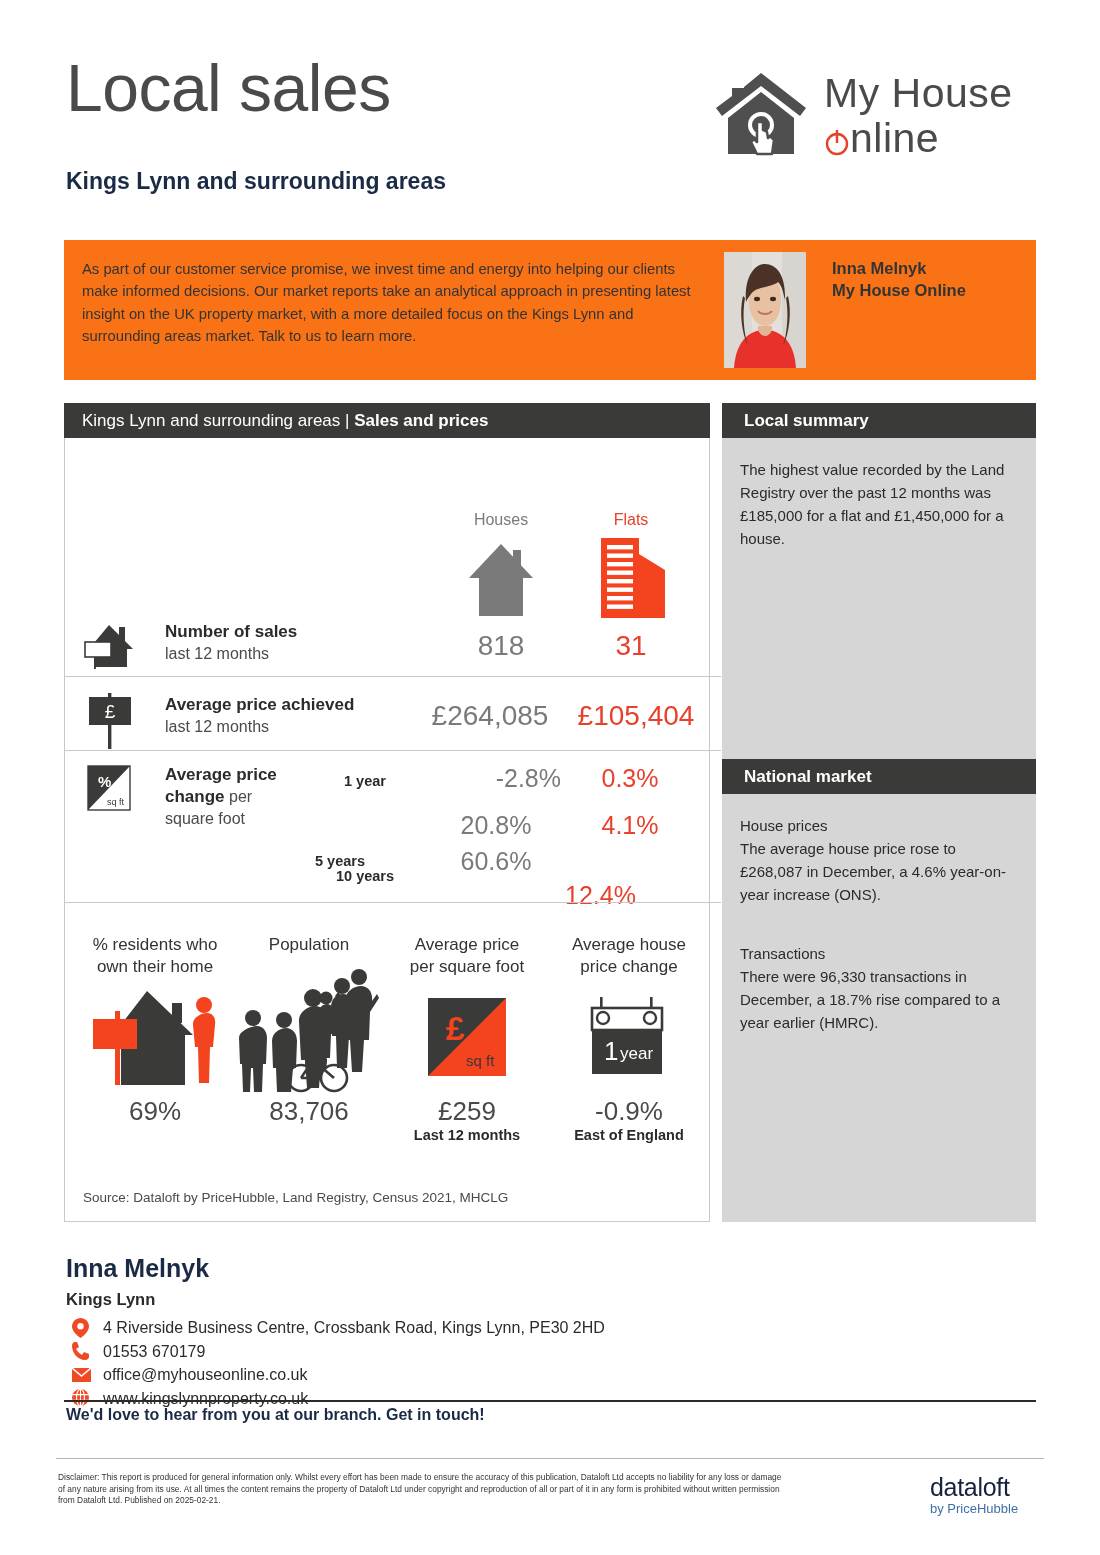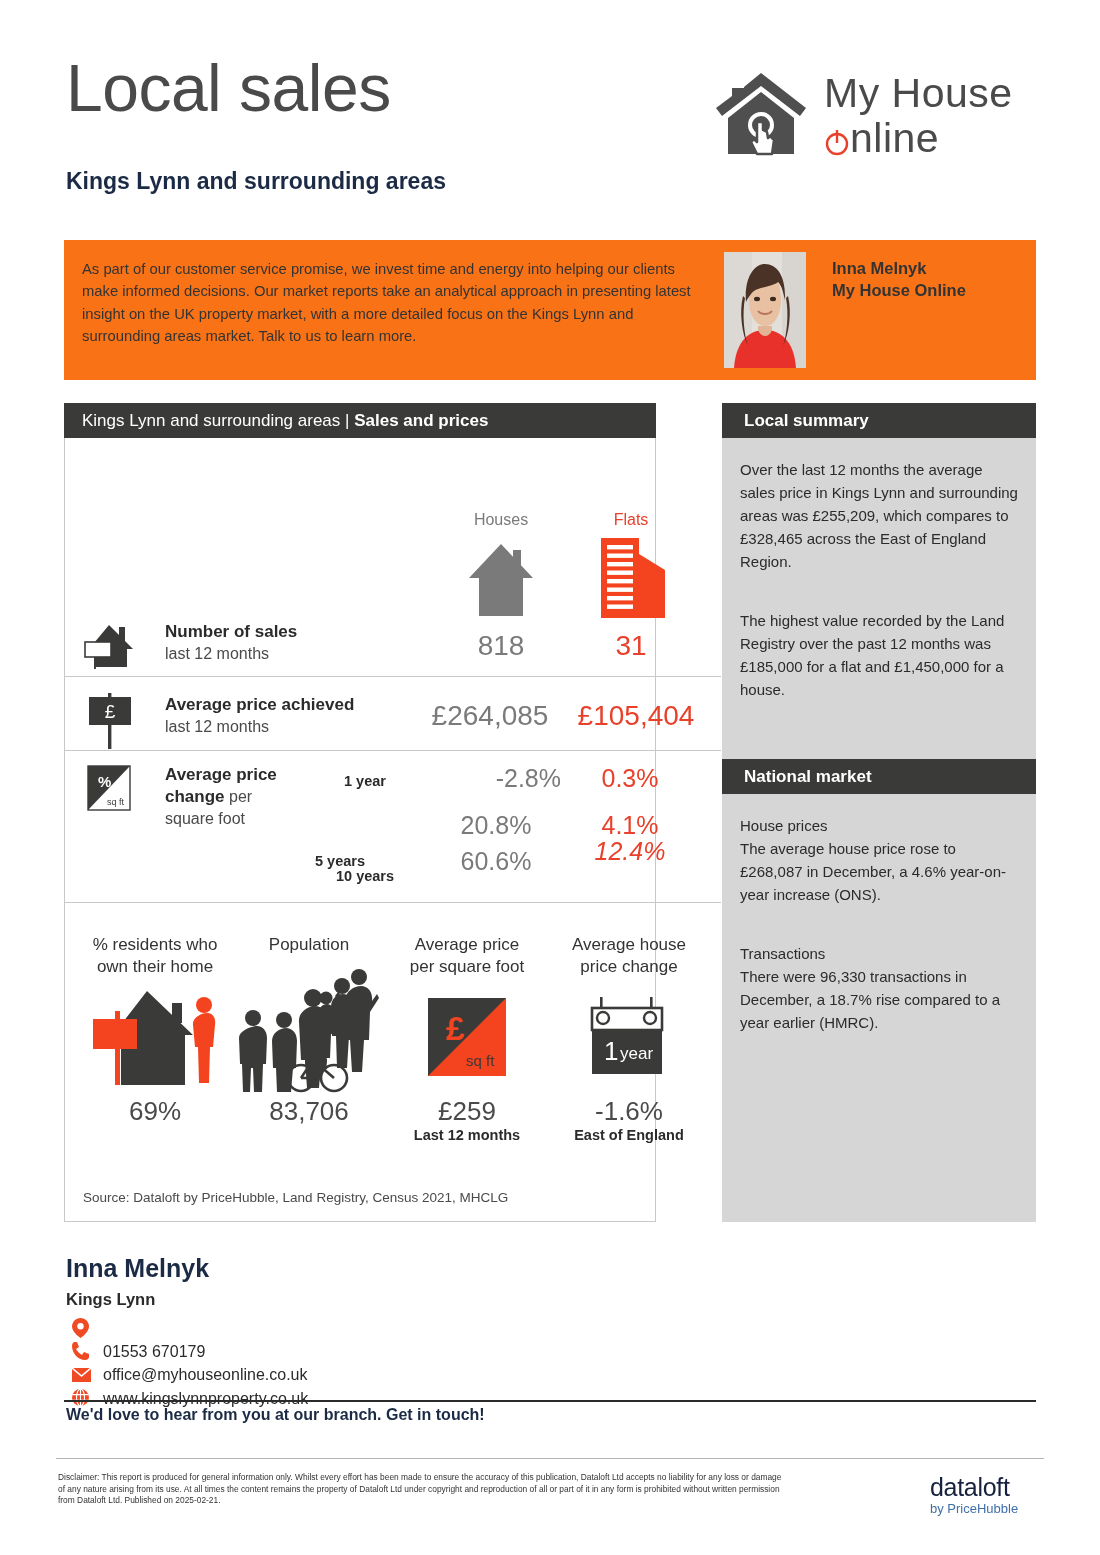--- a/index.html
+++ b/index.html
@@ -47,21 +47,21 @@
     position: absolute; left: 660px; top: 12px; width: 82px; height: 116px;
     overflow: hidden; background: #cfcfcf;
   }
   .agent-name {
     position: absolute; left: 768px; top: 17px;
     font-size: 16.5px; font-weight: bold; color: #333; line-height: 22px;
   }
 
   
   .panel { position: absolute; left: 64px; top: 403px; width: 972px; height: 819px; }
-  .panel-left { position: absolute; left: 0; top: 0; width: 592px; height: 819px; }
+  .panel-left { position: absolute; left: 0; top: 0; width: 646px; height: 819px; }
   .panel-right { position: absolute; left: 658px; top: 0; width: 314px; height: 819px; }
 
   .bar-dark {
     background: #3a3a38; color: #ffffff;
     font-size: 17px; height: 35px; line-height: 35px; padding-left: 18px;
   }
   .bar-dark .b { font-weight: bold; }
   .left-body { border: 1px solid #c8c8c8; border-top: none; height: 784px; position: relative; background: #fff; }
 
   .rowsep { position: absolute; left: 0; width: 656px; height: 1px; background: #c8c8c8; }
@@ -256,21 +256,21 @@
         <div class="period" style="left:250px; top:335px; width:100px; text-align:center;">1 year</div>
         <div class="period" style="left:250px; top:382px; width:100px; text-align:left;margin-top:33px;">5 years</div>
         <div class="period" style="left:250px; top:430px; width:100px; text-align:center;">10 years</div>
 
         <div class="pct pct-h" style="left:366px; top:326px; width:130px; text-align:right;">-2.8%</div>
         <div class="pct pct-h" style="left:366px; top:373px; width:130px; text-align:center;">20.8%</div>
         <div class="pct pct-h" style="left:366px; top:409px; width:130px; text-align:center;">60.6%</div>
 
         <div class="pct pct-f" style="left:500px; top:326px; width:130px; text-align:center;">0.3%</div>
         <div class="pct pct-f" style="left:500px; top:373px; width:130px; text-align:center;">4.1%</div>
-        <div class="pct pct-f" style="left:500px; top:399px; width:130px; text-align:center;font-style:italic;">12.4%</div>
+        <div class="pct pct-f" style="left:500px; top:443px; width:130px; text-align:left;">12.4%</div>
 
         <div class="rowsep" style="top:464px;"></div>
 
         <div class="stat" style="left:10px; top:496px;">
           <div class="stat-title">% residents who</div>
           <div class="stat-title">own their home</div>
           <div style="height:118px; display:flex; align-items:center; justify-content:center;">
             <svg width="132" height="104" viewBox="0 0 132 104">
               <path d="M58 6 L104 50 L96 50 L96 100 L32 100 L32 50 L24 50 Z" fill="#3a3a38"></path>
               <rect x="83" y="18" width="10" height="20" fill="#3a3a38"></rect>
@@ -339,32 +339,31 @@
               <rect x="14" y="1" width="2.6" height="16" fill="#3a3a38"></rect>
               <rect x="64" y="1" width="2.6" height="16" fill="#3a3a38"></rect>
               <rect x="6" y="12" width="70" height="22" fill="#ffffff" stroke="#3a3a38" stroke-width="2.6"></rect>
               <rect x="6" y="34" width="70" height="44" fill="#3a3a38"></rect>
               <circle cx="17" cy="22" r="6" fill="none" stroke="#3a3a38" stroke-width="2.4"></circle>
               <circle cx="64" cy="22" r="6" fill="none" stroke="#3a3a38" stroke-width="2.4"></circle>
               <text x="18" y="64" font-family="Liberation Sans, sans-serif" font-size="26" fill="#ffffff">1</text>
               <text x="34" y="63" font-family="Liberation Sans, sans-serif" font-size="17" fill="#ffffff">year</text>
             </svg>
           </div>
-          <div class="stat-val">-1.6%</div>
+          <div class="stat-val">-0.9%</div>
           <div class="stat-sub">East of England</div>
         </div>
 
         <div class="source">Source: Dataloft by PriceHubble, Land Registry, Census 2021, MHCLG</div>
       </div>
     </div>
 
     <div class="panel-right">
       <div class="bar-dark" style="padding-left:22px;"><span class="b">Local summary</span></div>
       <div class="right-body" style="height:321px;">
-        <p>Over the last 12 months the average sales price in Kings Lynn and surrounding areas was £255,209, which compares to £328,465 across the East of England Region.</p>
         <p>The highest value recorded by the Land Registry over the past 12 months was £185,000 for a flat and £1,450,000 for a house.</p>
       </div>
       <div class="bar-dark" style="padding-left:22px;"><span class="b">National market</span></div>
       <div class="right-body" style="height:428px;">
         <p>
           <span class="nm-h">House prices</span><br>
           <span>The average house price rose to £268,087 in December, a 4.6% year-on-year increase (ONS).</span>
         </p>
         <p>
           <span class="nm-h">Transactions</span><br>
@@ -378,20 +377,21 @@
     <div class="f-name">Inna Melnyk</div>
     <div class="f-branch">Kings Lynn</div>
     <div class="f-lines">
       <div class="f-line">
         <span class="f-ico">
           <svg width="17" height="20" viewBox="0 0 17 20">
               <path d="M8.5 0 C3.8 0 0 3.8 0 8.5 C0 14.5 8.5 20 8.5 20 C8.5 20 17 14.5 17 8.5 C17 3.8 13.2 0 8.5 0 Z" fill="#f04a25"></path>
               <circle cx="8.5" cy="8.2" r="3.2" fill="#ffffff"></circle>
             </svg>
         </span>
+        <span>4 Riverside Business Centre, Crossbank Road, Kings Lynn, PE30 2HD</span>
       </div>
       <div class="f-line">
         <span class="f-ico">
           <svg width="17" height="18" viewBox="0 0 17 18">
               <path d="M3 0 C1 0 0 2 0 4 C0 11 6 18 13 18 C15 18 17 17 17 15 L17 12 L12 10 L10 13 C7.5 11.5 5.5 9.5 4 7 L7 5 L5 0 Z" fill="#f04a25"></path>
             </svg>
         </span>
         <span>01553 670179</span>
       </div>
       <div class="f-line">

